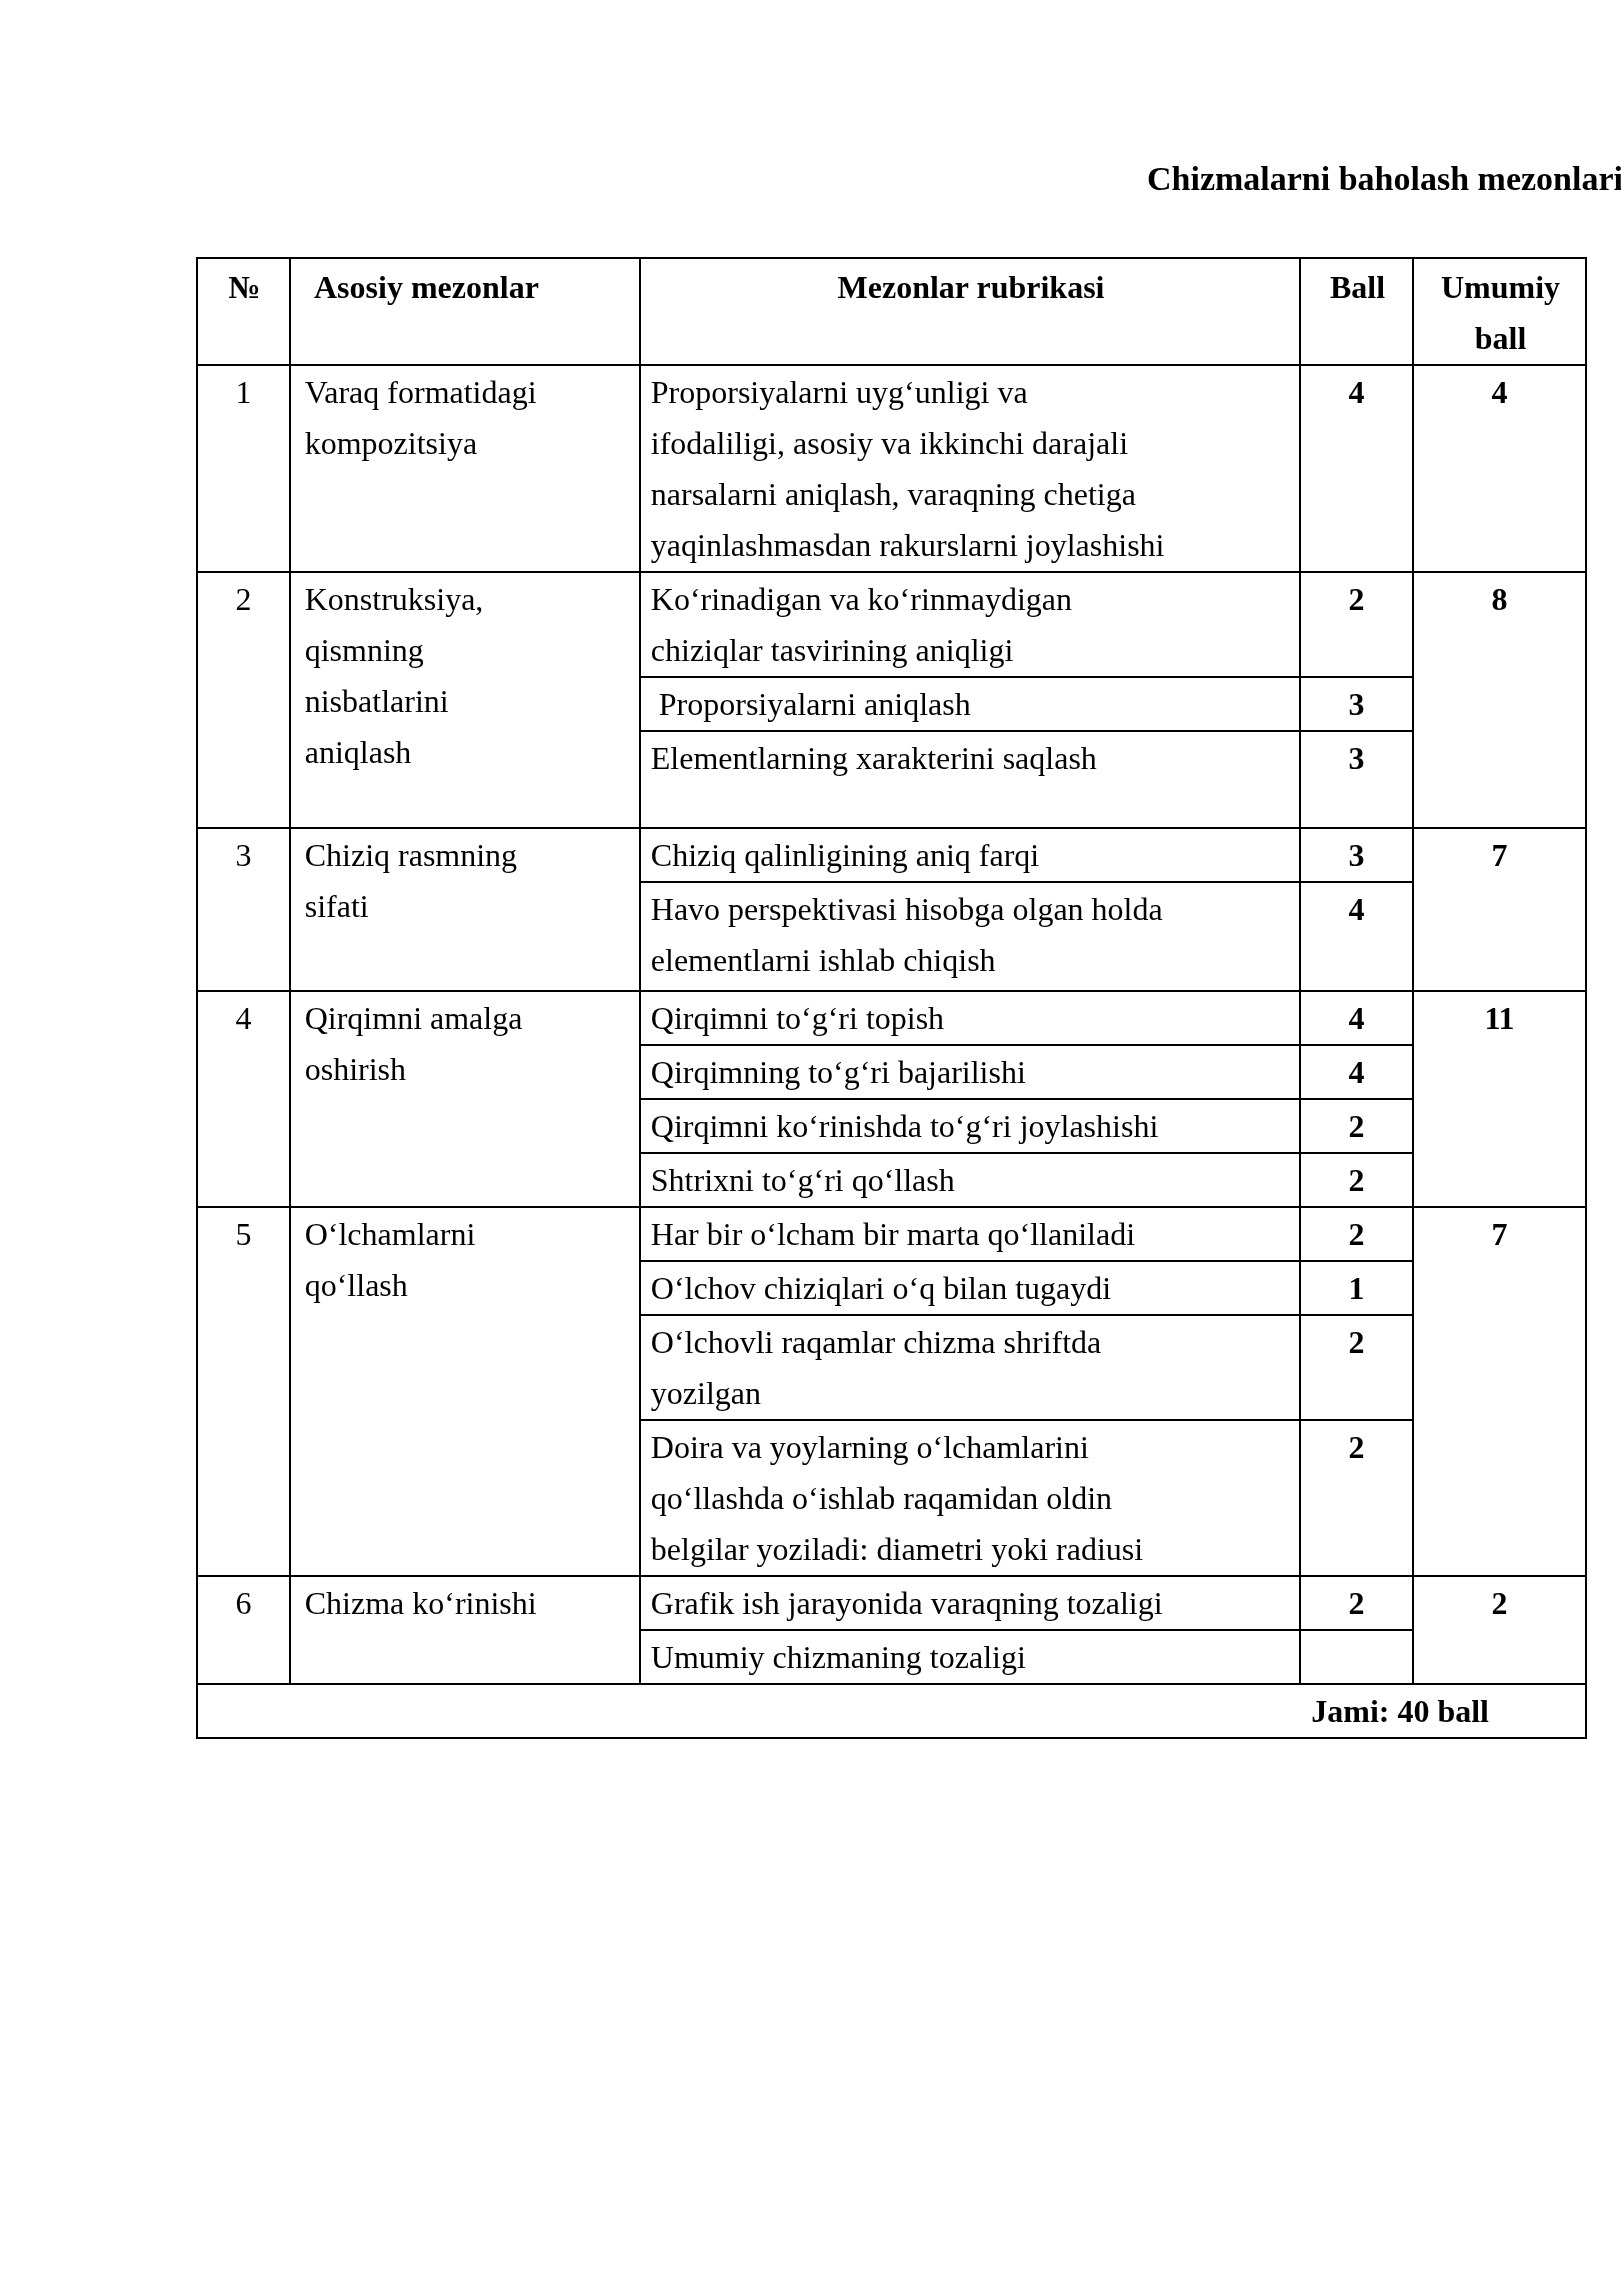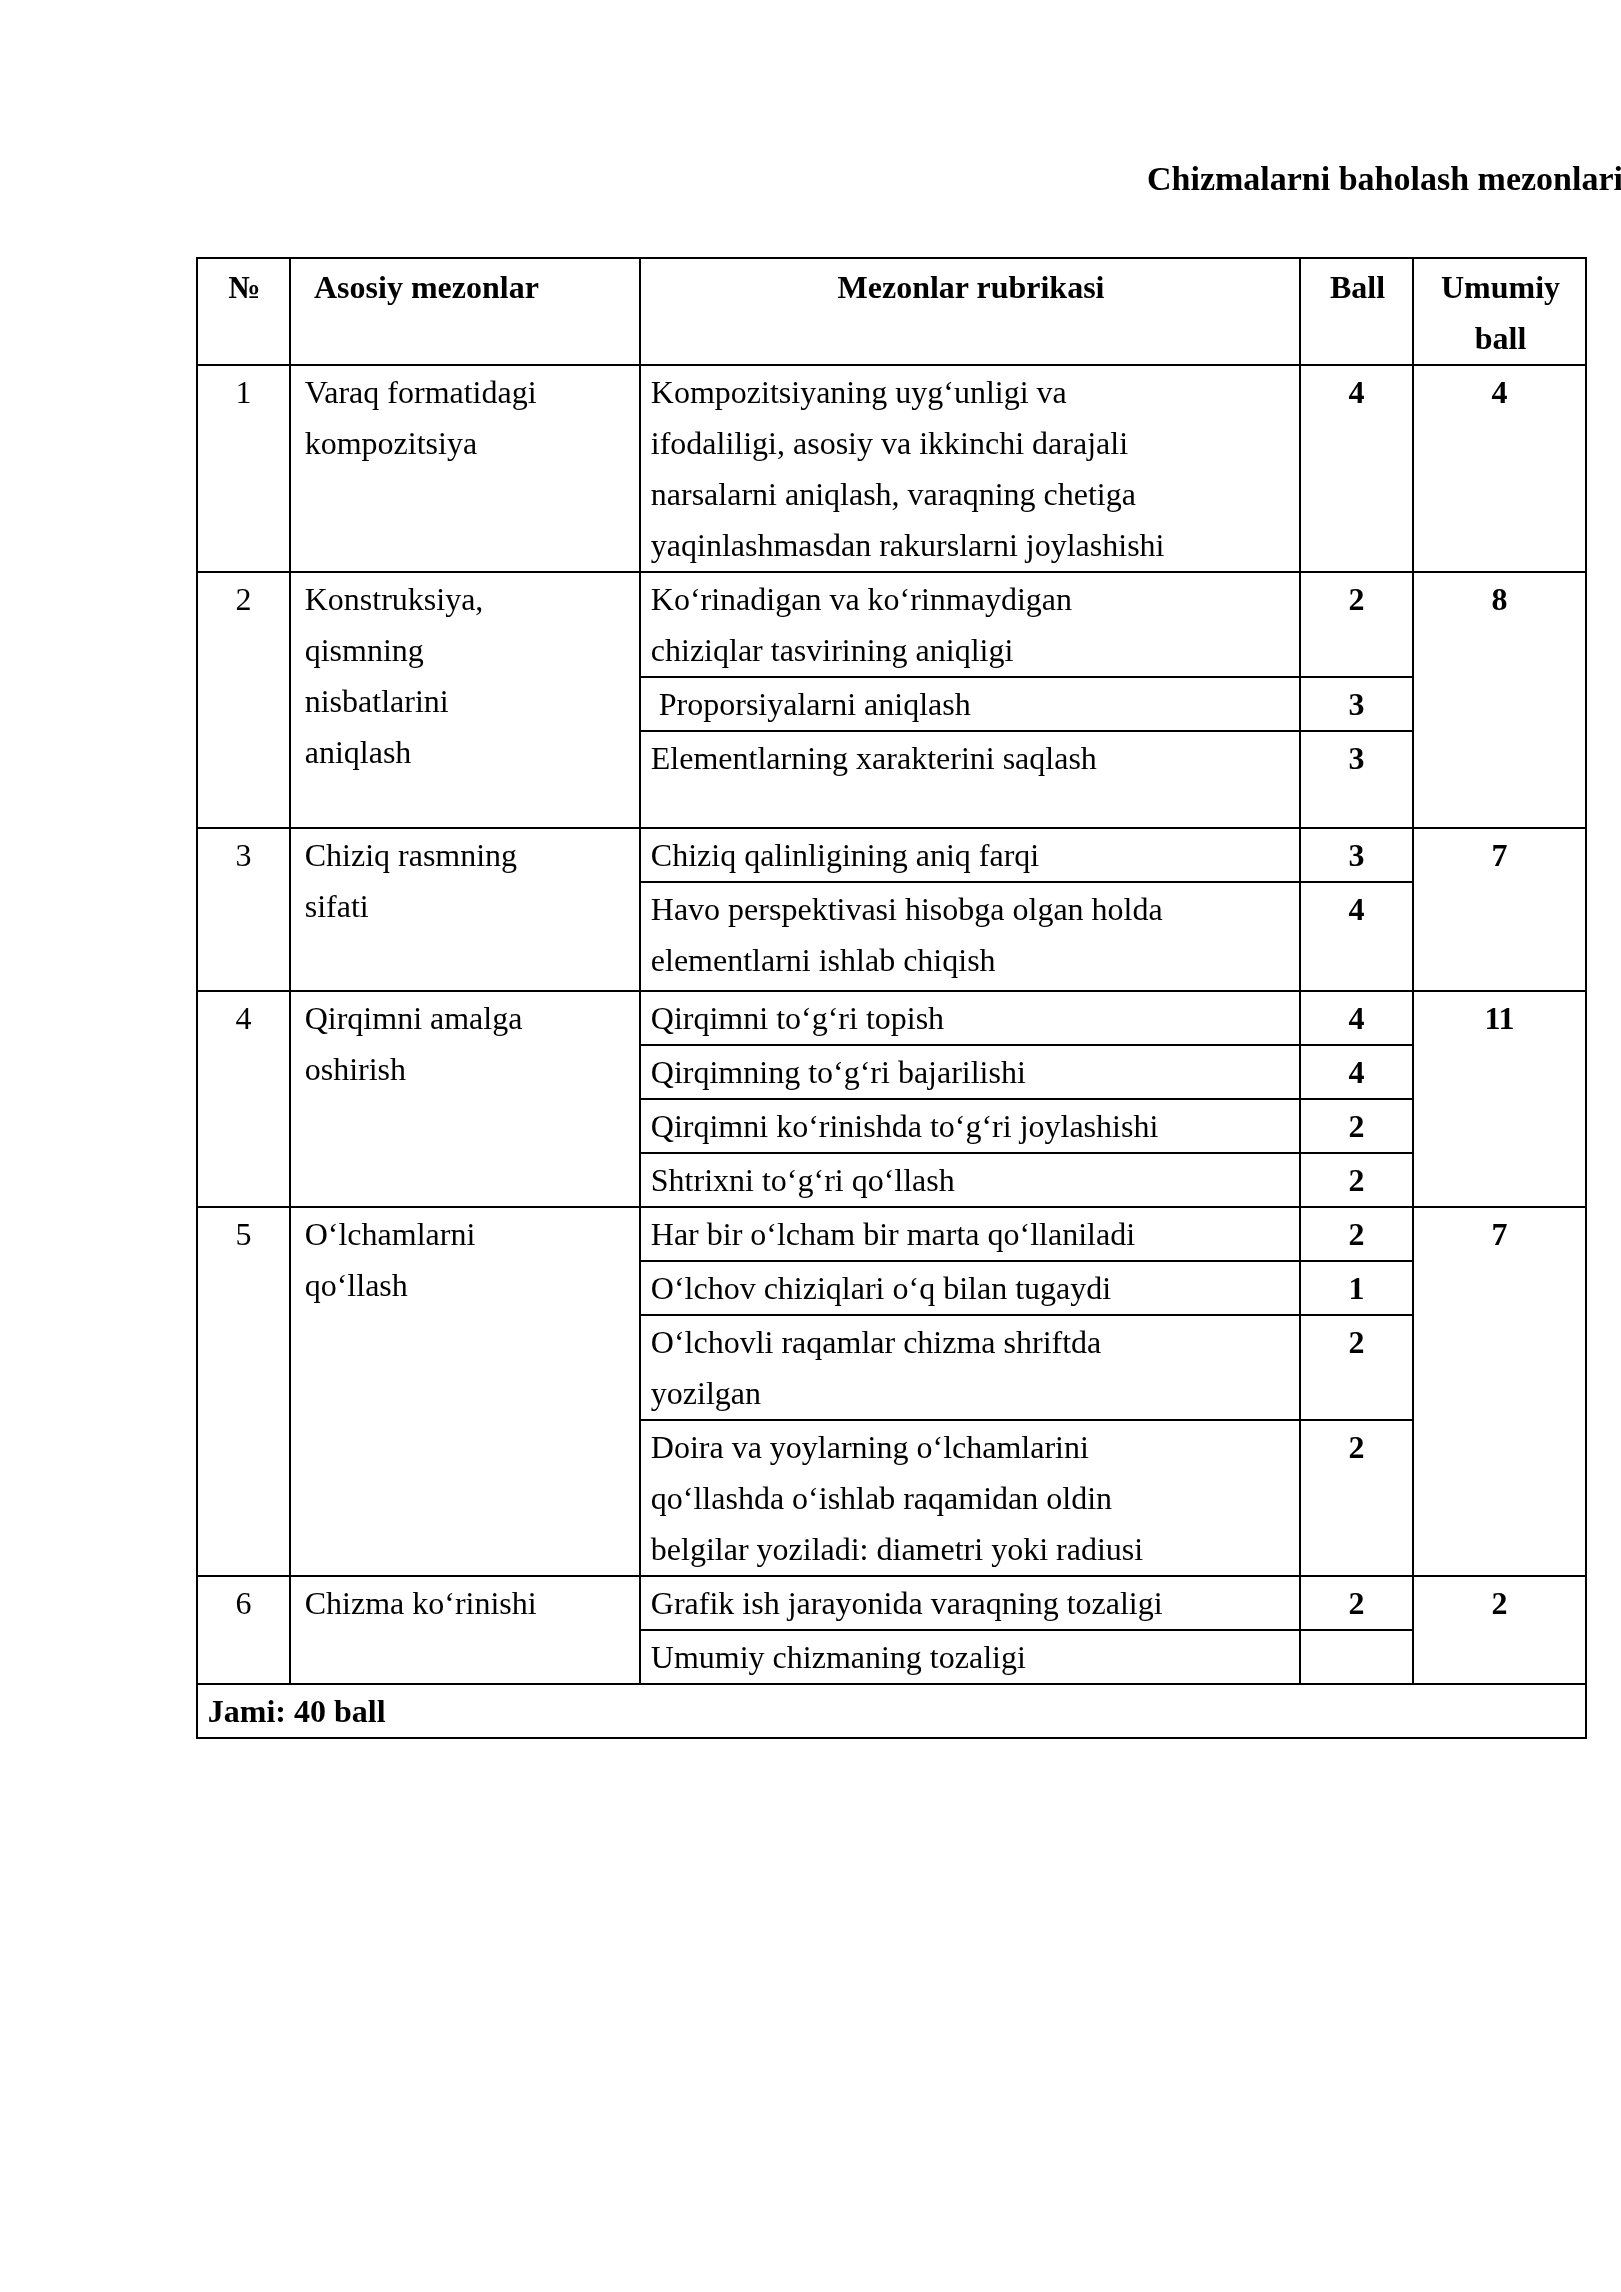--- a/index.html
+++ b/index.html
@@ -49,21 +49,21 @@
   th.h-num, th.h-rub, th.h-ball, th.h-total { text-align: center; }
   th.h-crit { text-align: left; padding-left: 23px; }
   td.num   { text-align: center; padding: 1px 2px 0 2px; }
   td.crit  { font-weight: normal; padding-left: 13.7px; }
   td.ball  { font-weight: bold; text-align: center; padding: 1px 2px 0 2px; }
   td.total { font-weight: bold; text-align: center; padding: 1px 2px 0 2px; }
   tr.group-start > td { border-top: 2.9px solid #000; }
   td.jami {
     border-top: 2.9px solid #000;
     font-weight: bold;
-    text-align: left;
+    text-align: right;
     padding-right: 96px;
   }
 </style>
 </head>
 <body>
 
 <div class="page">
 
   <div class="doc-title">Chizmalarni baholash mezonlari</div>
 
@@ -82,21 +82,21 @@
       <th class="h-crit">Asosiy mezonlar</th>
       <th class="h-rub">Mezonlar rubrikasi</th>
       <th class="h-ball">Ball</th>
       <th class="h-total">Umumiy ball</th>
     </tr>
 
     <tr class="group-start" style="height:204px">
       <td class="num">1</td>
       <td class="crit">Varaq formatidagi
 kompozitsiya</td>
-      <td class="rub">Kompozitsiyaning uyg‘unligi va
+      <td class="rub">Proporsiyalarni uyg‘unligi va
 ifodaliligi, asosiy va ikkinchi darajali
 narsalarni aniqlash, varaqning chetiga
 yaqinlashmasdan rakurslarni joylashishi</td>
       <td class="ball">4</td>
       <td class="total">4</td>
     </tr>
 
     <tr class="group-start" style="height:101px">
       <td class="num" rowspan="3">2</td>
       <td class="crit" rowspan="3">Konstruksiya,

